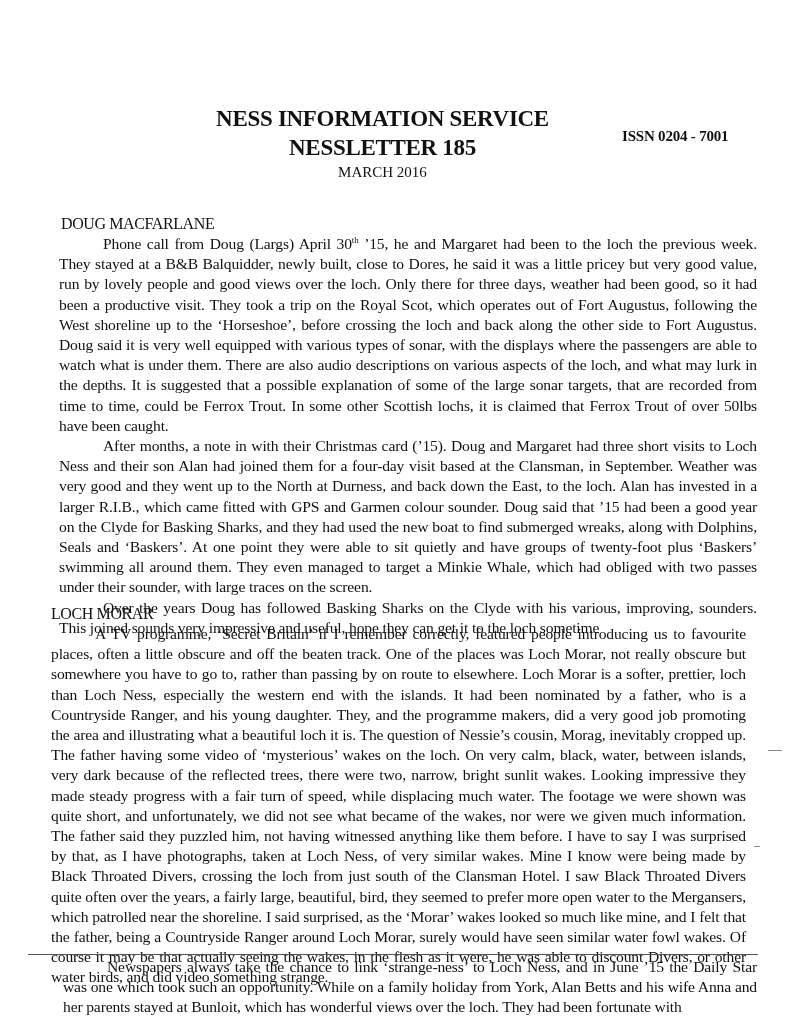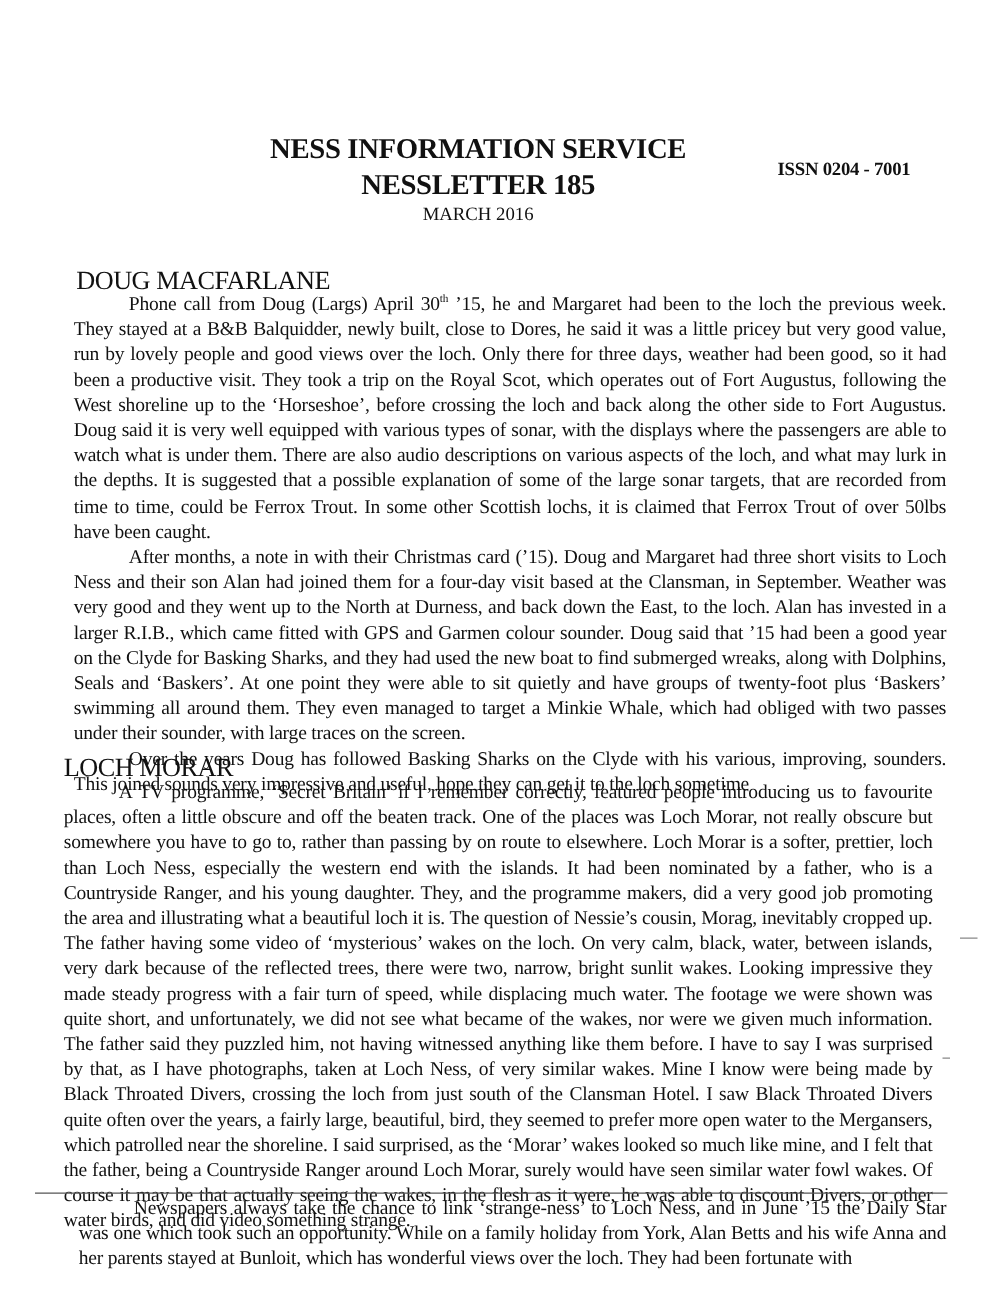--- a/index.html
+++ b/index.html
@@ -11,21 +11,21 @@
     .page { position: absolute; left: 0; top: 0; width: 800px; height: 1036px; }
     .issn {
       position: absolute; top: 88px; left: 622px;
       font-size: 15px; font-weight: bold; letter-spacing: -0.2px; margin-top: 40px;
     }
     .masthead { position: absolute; top: 104px; left: 0; width: 765px; text-align: center; }
     .mast-title { font-size: 23px; font-weight: bold; line-height: 29px; letter-spacing: -0.3px; margin-left: 0; }
     .mast-date { font-size: 15px; line-height: 18px; margin-top: 1px; }
 
     .section { position: absolute; left: 59px; width: 698px; }
-    .sec-heading { font-size: 21px; line-height: 20px; letter-spacing: -0.4px; }
+    .sec-heading { font-size: 16px; line-height: 20px; letter-spacing: -0.4px; }
     .para {
       font-size: 15.6px; line-height: 20.2px; text-align: justify;
       text-indent: 44px; margin: 0; letter-spacing: -0.15px;
     }
     .para sup { font-size: 9px; line-height: 0; }
     .rule {
       position: absolute; left: 28px; width: 730px; height: 0;
       border-top: 1.2px solid #555; top: 954px;
     }
     .watermark {

